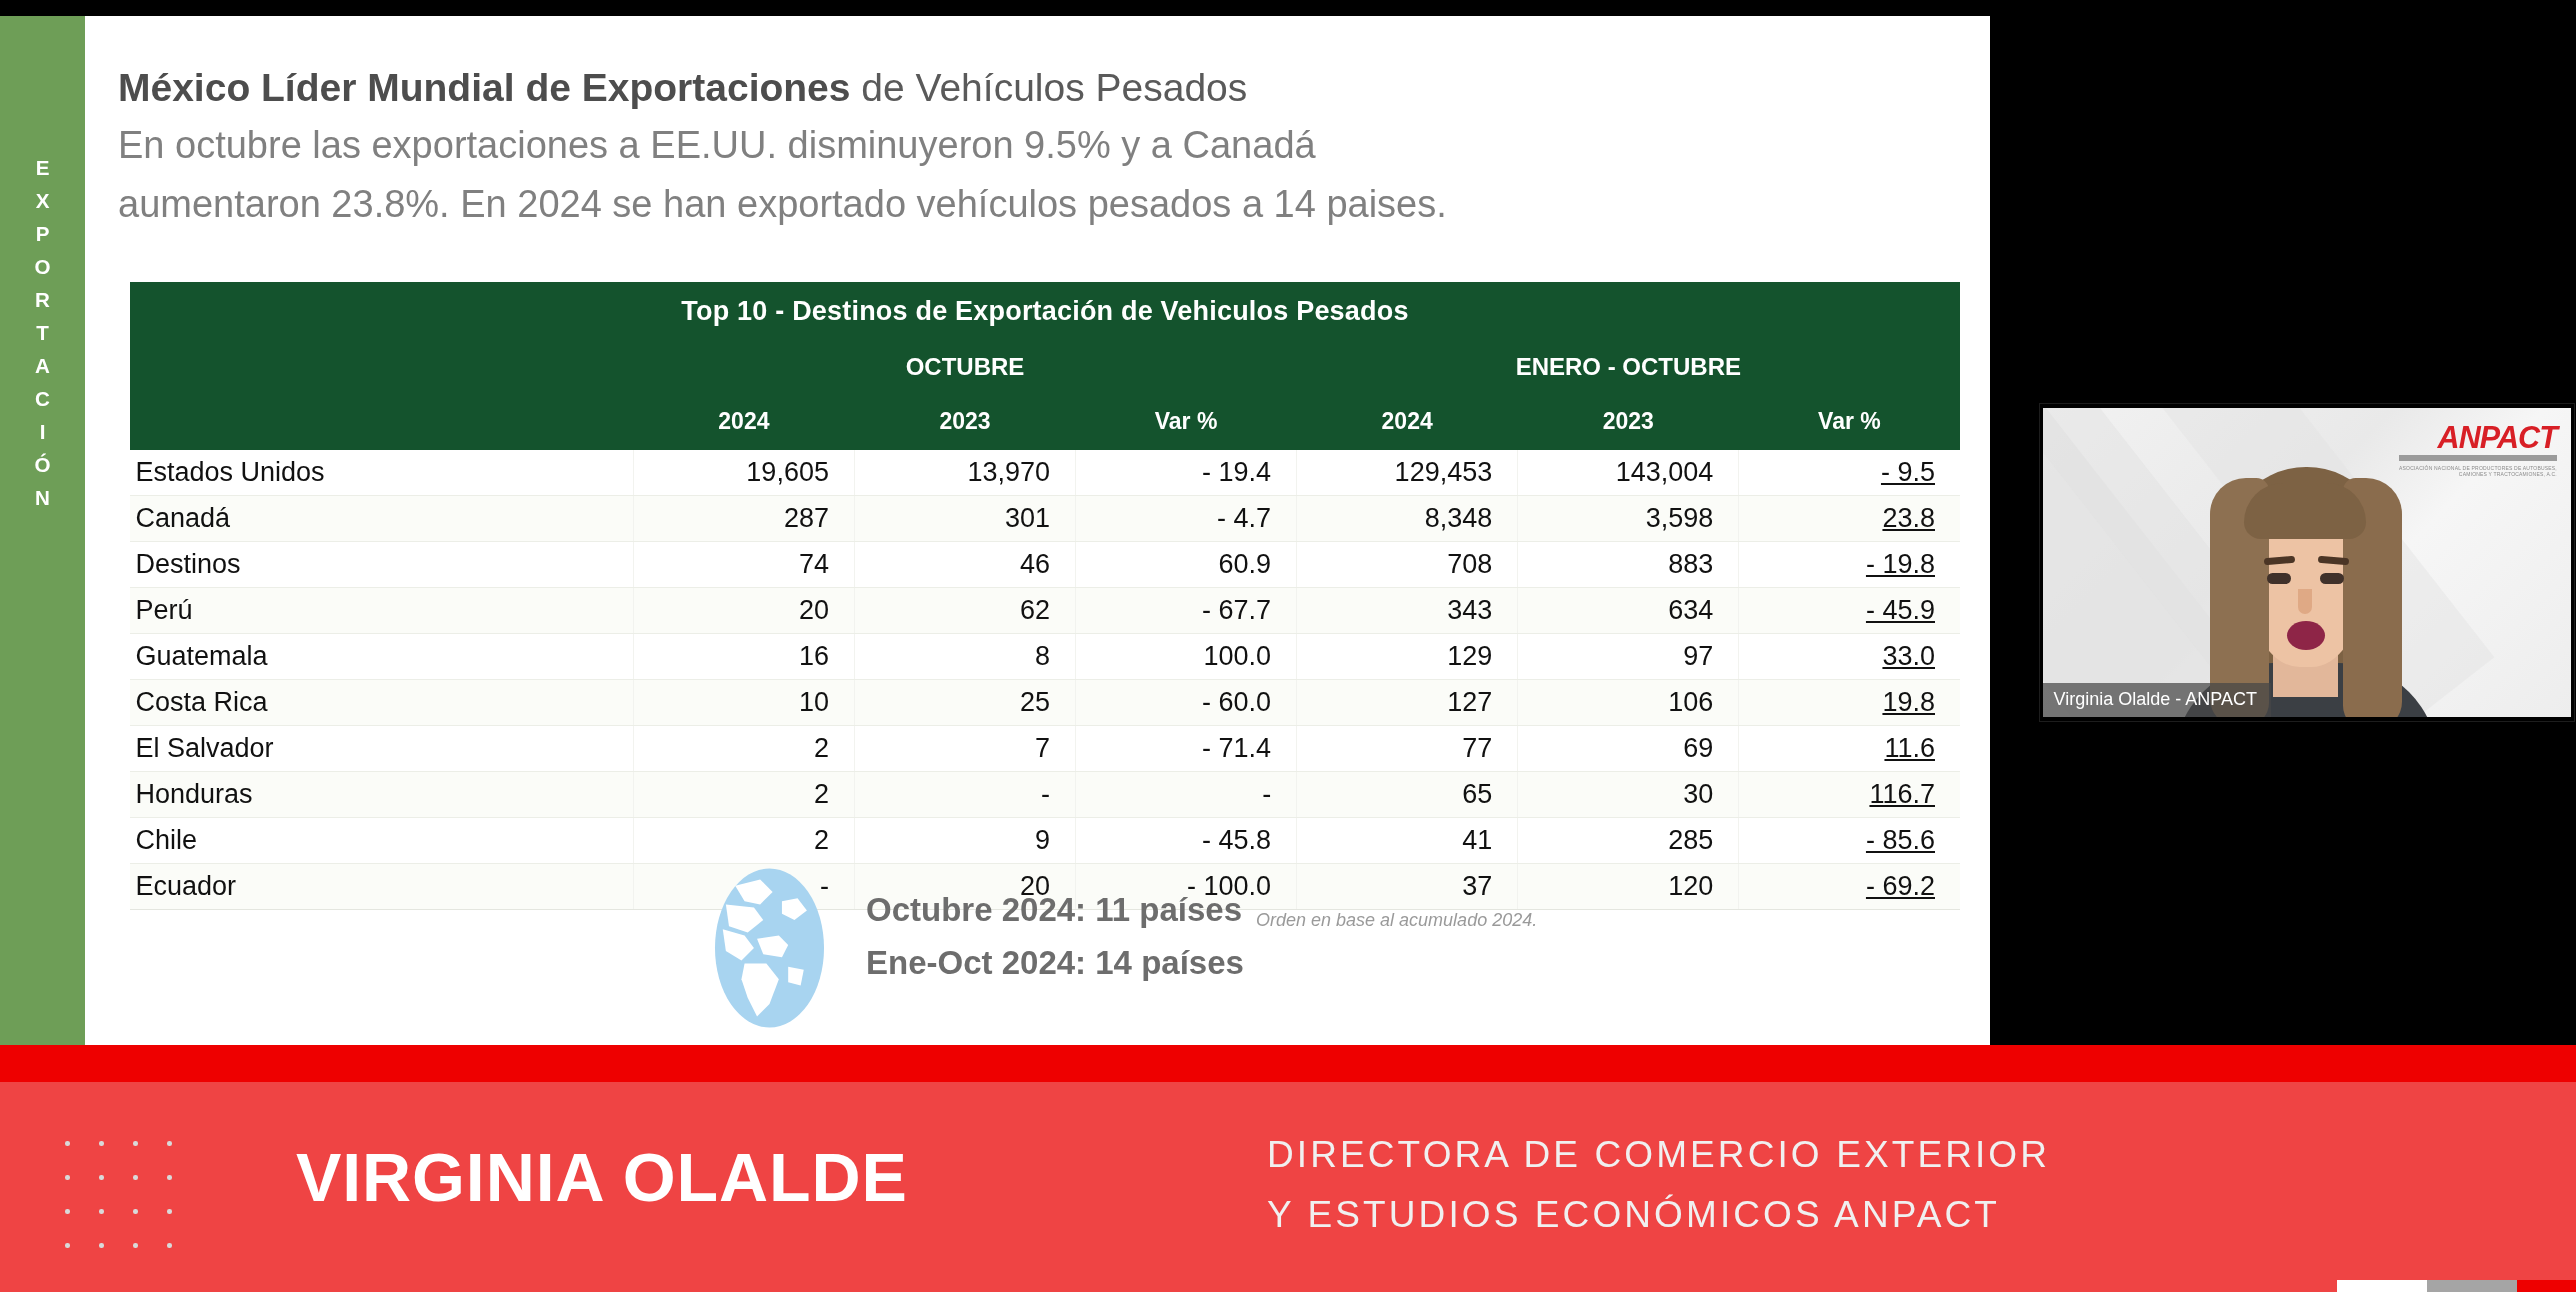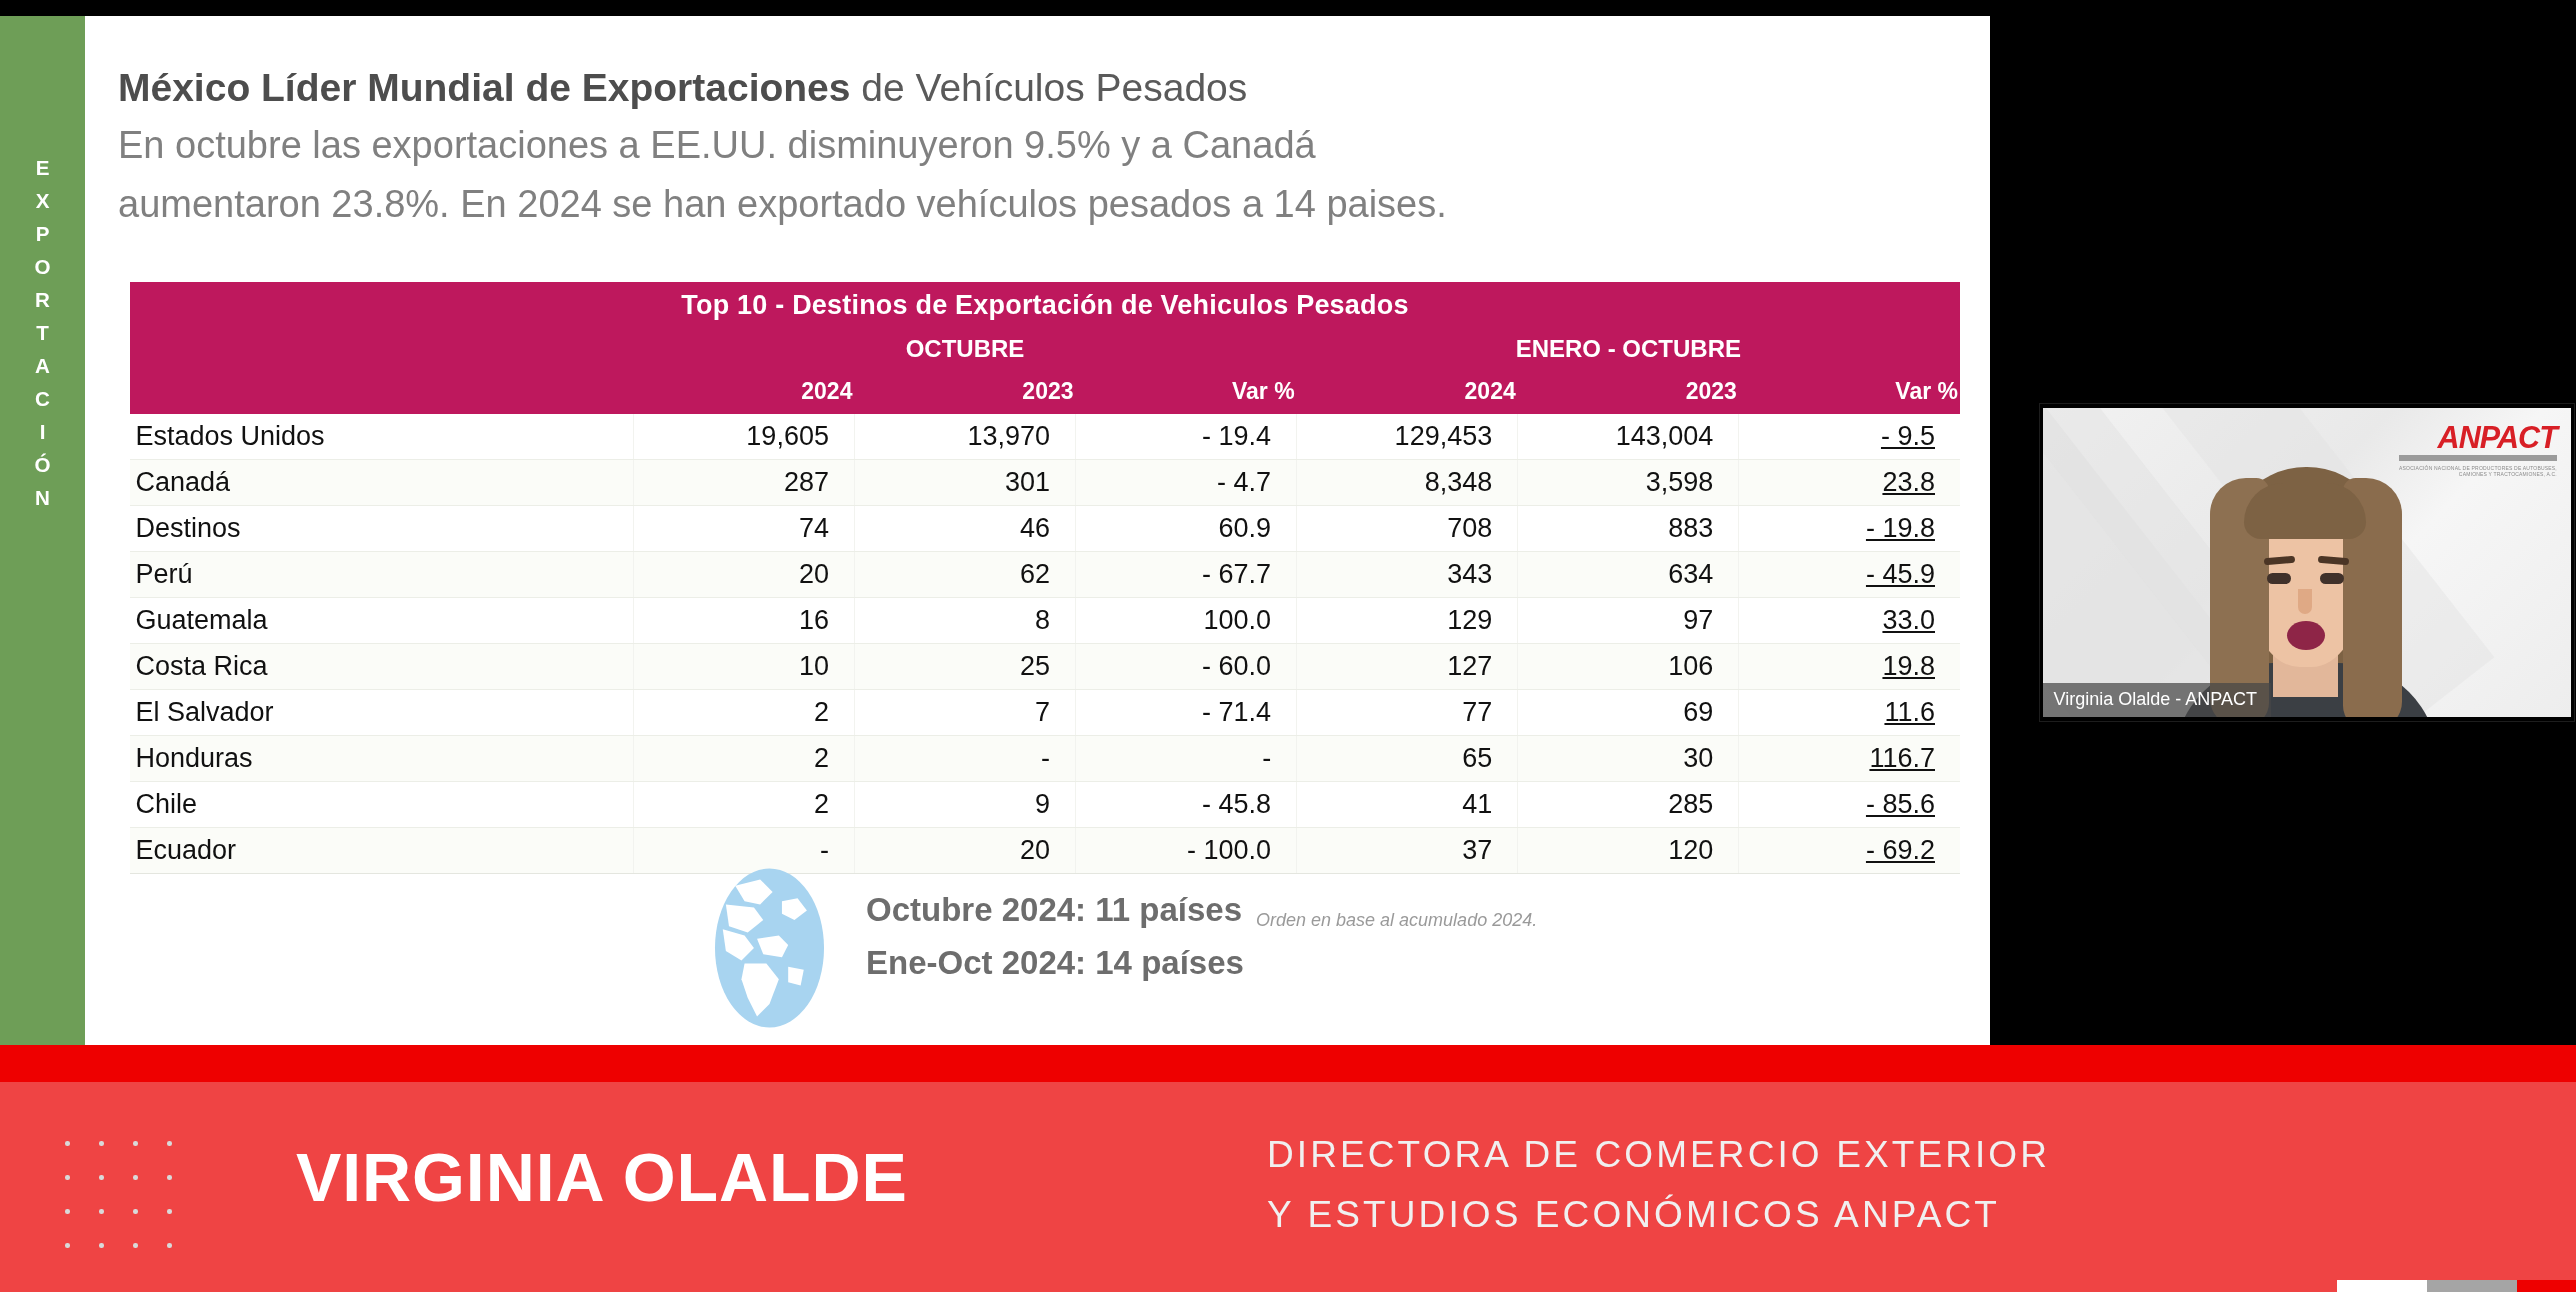--- a/index.html
+++ b/index.html
@@ -90,43 +90,43 @@
   }
   table#data-table {
     width: 100%;
     border-collapse: collapse;
     table-layout: fixed;
   }
   #data-table col.c-country { width: 27.5%; }
   #data-table col.c-num     { width: 12.08%; }
 
   #data-table thead th {
-    background: #be185d;
+    background: #14532d;
     color: #ffffff;
     font-weight: bold;
-    padding: 2px;
+    padding: 8px;
     border: 0;
     margin-top: 28px;
   }
   th.banner-cell {
     font-size: 27px;
     height: 43px;
     text-align: center;
     letter-spacing: 0.2px;
   }
   th.group-cell {
     font-size: 24px;
     height: 36px;
     text-align: center;
   }
   th.group-blank { background: #9fc46a; }
   th.sub-cell {
     font-size: 23px;
     height: 41px;
-    text-align: right;
+    text-align: center;
     padding-right: 25px;
   }
   th.sub-blank { text-align: left; }
 
   #data-table tbody td {
     font-size: 27px;
     color: #111111;
     height: 45px;
     padding: 0;
     border-bottom: 0.9px solid #eceee7;

